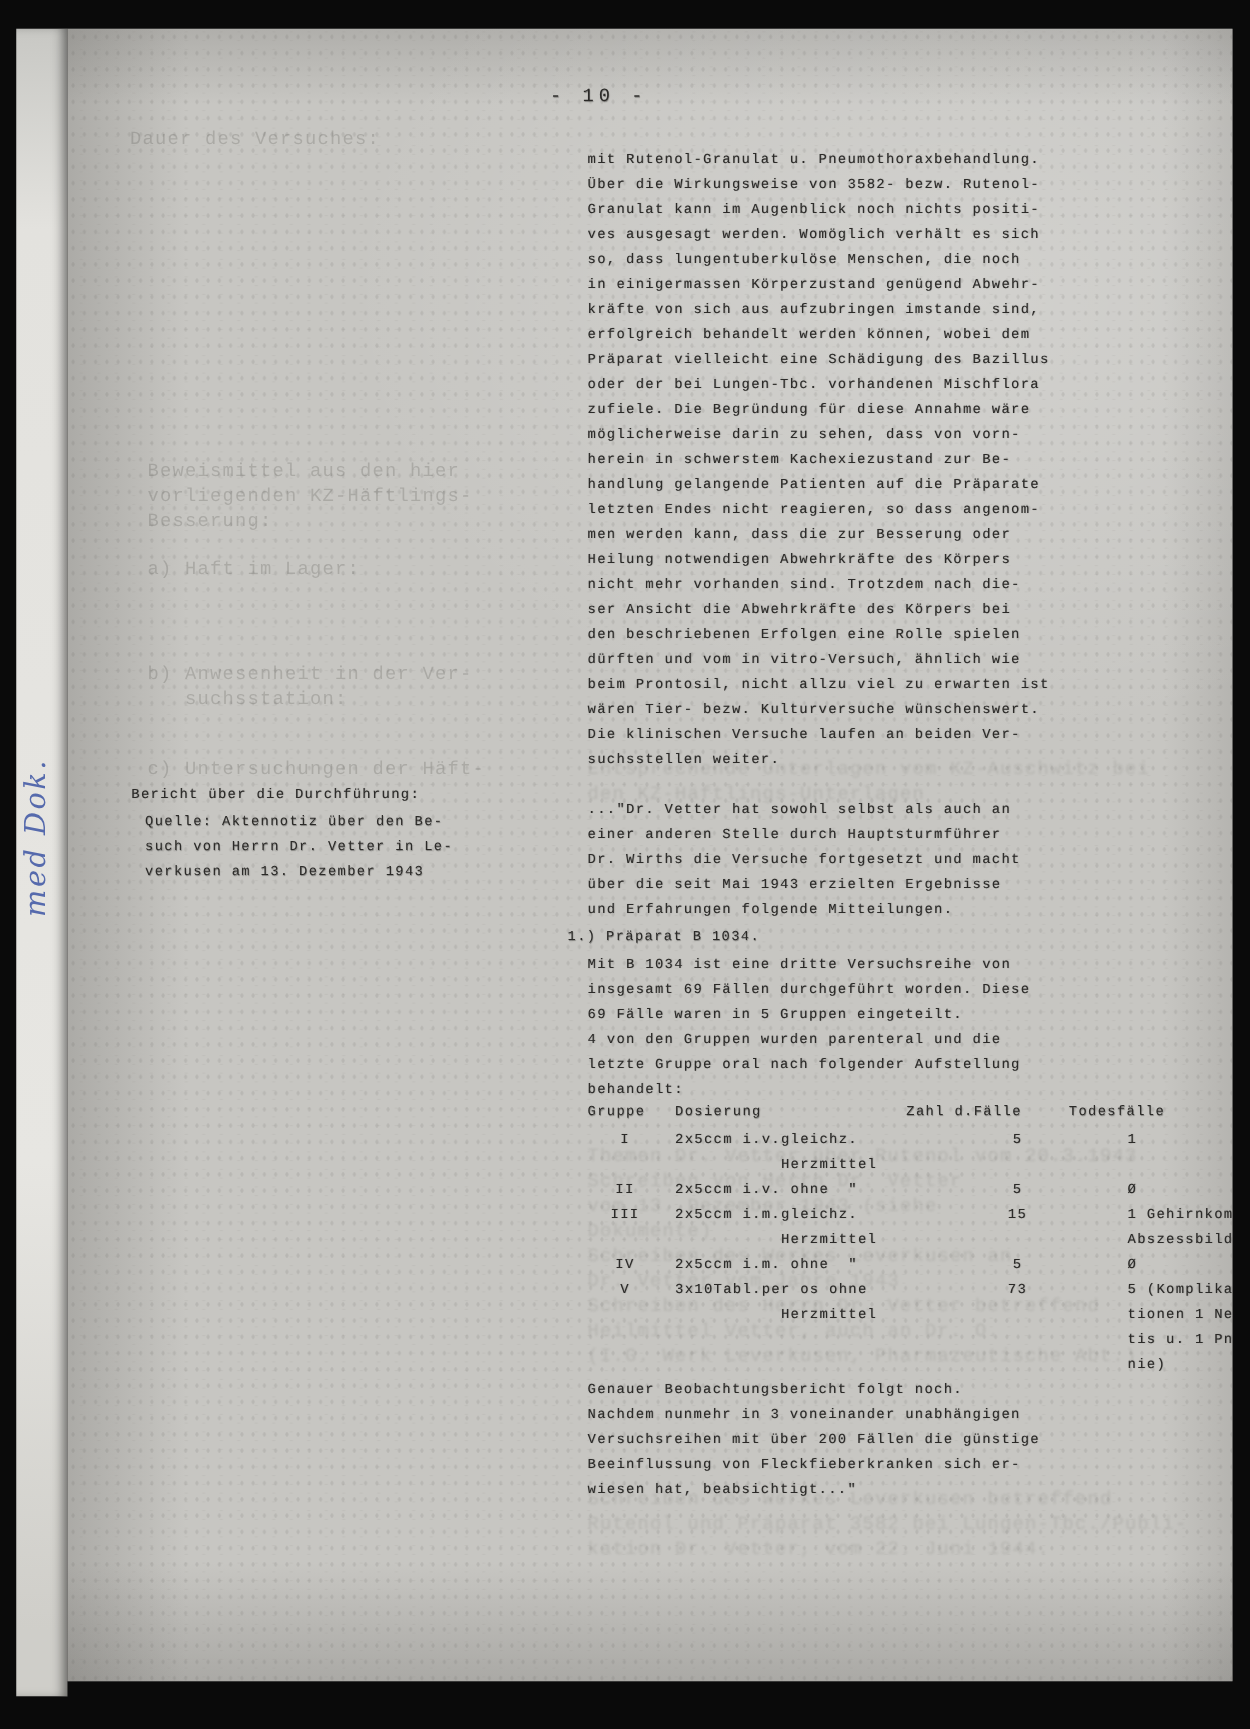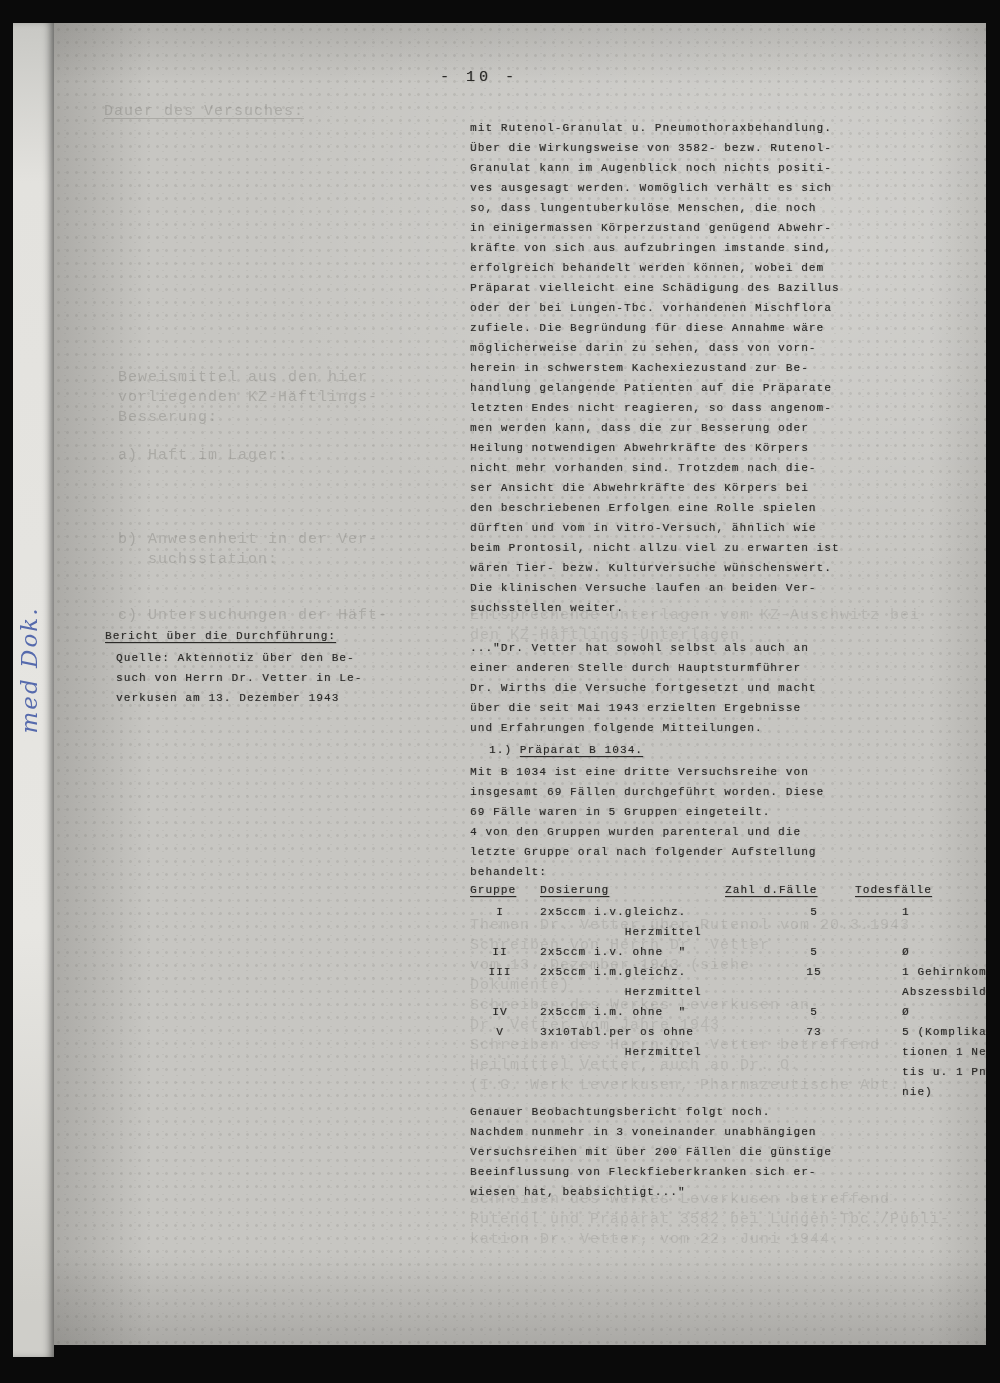--- a/index.html
+++ b/index.html
@@ -33,21 +33,21 @@
     background-size:9px 13px,14px 7px;
     background-position:0 0,4px 6px;
   }
   
   .clip{position:absolute;left:0;top:0;width:986px;height:1345px;overflow:hidden;z-index:2;}
   .tw{
     position:absolute;white-space:pre;z-index:3;
     font-size:11px;line-height:20px;letter-spacing:1.1px;
     color:#2b2a28;text-shadow:.4px .4px .7px rgba(43,42,40,.45);
   }
-  .ul{text-decoration:underline;text-underline-offset:3px;text-decoration-thickness:1.4px;}
+  .ul{text-underline-offset:3px;text-decoration-thickness:1.4px;}
   .ghost{
     position:absolute;white-space:pre;z-index:2;
     font-size:15px;line-height:20px;letter-spacing:1px;
     color:#45443f;opacity:.13;filter:blur(.7px);
   }
   .ghost.gl{opacity:.21;filter:blur(.45px);}
   .trow{position:absolute;left:470px;width:548px;z-index:3;}
   .tc{position:absolute;top:0;white-space:pre;}
   .tc.g{left:0;width:60px;text-align:center;}
   .tc.d{left:70px;}
@@ -131,21 +131,21 @@
     <div class="tw" style="left:116px;top:648px;">Quelle: Aktennotiz über den Be-
 such von Herrn Dr. Vetter in Le-
 verkusen am 13. Dezember 1943</div>
 
     <div class="tw" style="left:470px;top:638px;">..."Dr. Vetter hat sowohl selbst als auch an
 einer anderen Stelle durch Hauptsturmführer
 Dr. Wirths die Versuche fortgesetzt und macht
 über die seit Mai 1943 erzielten Ergebnisse
 und Erfahrungen folgende Mitteilungen.</div>
 
-    <div class="tw" style="left:489px;top:740px;"><span>1.) </span><span class="ul">Präparat B 1034.</span></div>
+    <div class="tw" style="left:454px;top:740px;"><span>1.) </span><span class="ul">Präparat B 1034.</span></div>
 
     <div class="tw" style="left:470px;top:762px;">Mit B 1034 ist eine dritte Versuchsreihe von
 insgesamt 69 Fällen durchgeführt worden. Diese
 69 Fälle waren in 5 Gruppen eingeteilt.
 4 von den Gruppen wurden parenteral und die
 letzte Gruppe oral nach folgender Aufstellung
 behandelt:</div>
 
     <div class="trow tw" style="top:880px;height:20px;">
       <span class="th th1 ul">Gruppe</span>

